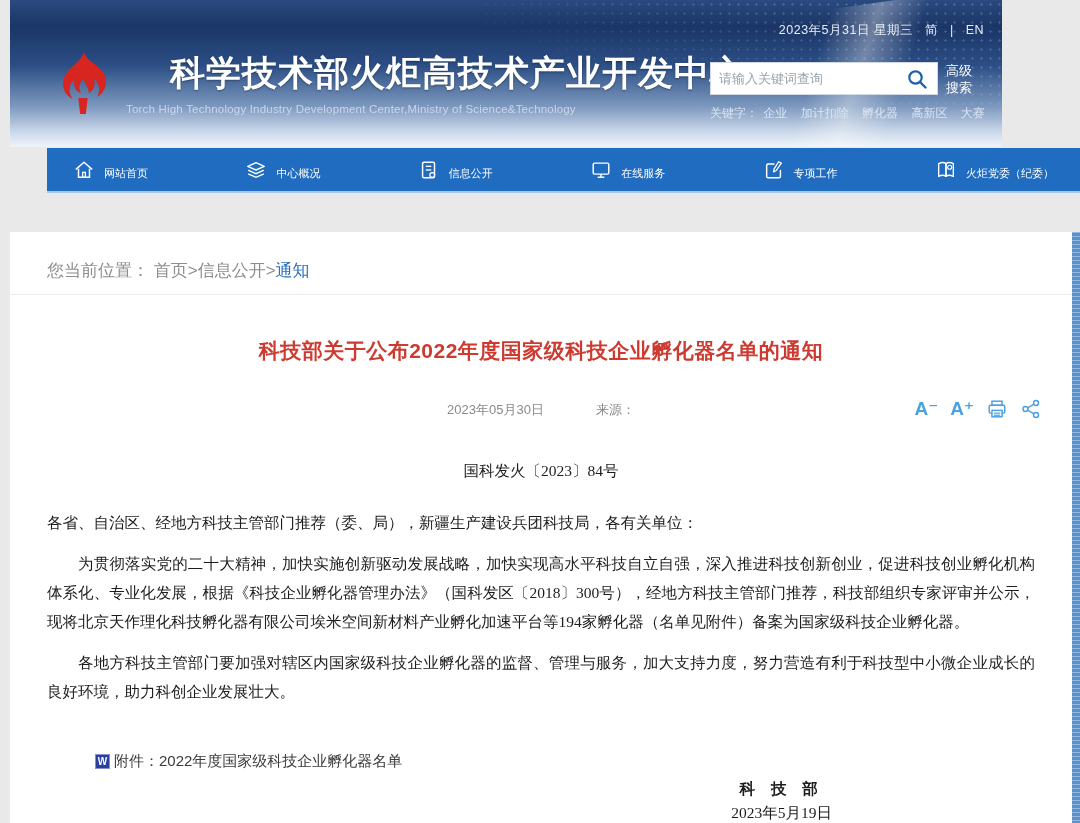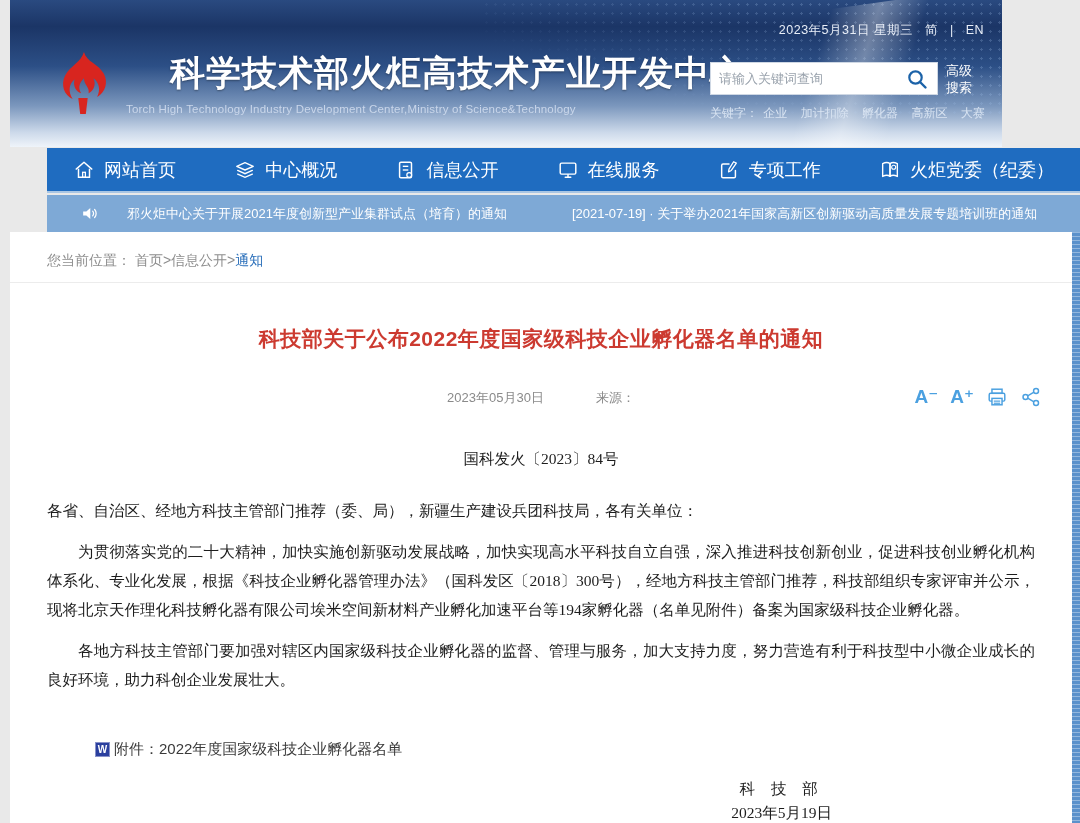--- a/index.html
+++ b/index.html
@@ -36,38 +36,38 @@
   .search-btn { width:24px; height:24px; flex:0 0 auto; cursor:pointer; }
   .advanced { margin-left:8px; font-size:13px; color:#fff; line-height:17px; cursor:pointer; white-space:nowrap; }
   .keywords { margin-top:9px; font-size:12px; color:#d9e4f2; white-space:nowrap; }
   .keywords a { color:#d9e4f2; text-decoration:none; margin-right:10px; }
   .keywords .kw-label { margin-right:2px; }
 
   
   .nav { position:absolute; left:47px; top:148px; width:1033px; height:45px; background:#1f6cc0;
     display:flex; align-items:center; justify-content:space-between; padding:0 26px;
     border-bottom:2px solid #a9c6e4; }
-  .nav-item { display:flex; align-items:center; color:#fff; font-size:18px; cursor:pointer; white-space:nowrap; }
+  .nav-item { display:flex; align-items:flex-end; color:#fff; font-size:11px; cursor:pointer; white-space:nowrap; }
   .nav-item svg { width:22px; height:22px; margin-right:9px; }
 
   
   .ticker { position:absolute; left:47px; top:195px; width:1033px; height:37px; background:#7ea9d6;
     display:flex; align-items:center; color:#fff; font-size:13px; }
   .ticker .speaker { margin-left:33px; width:19px; height:19px; flex:0 0 auto; }
   .ticker-left { margin-left:28px; width:435px; overflow:hidden; white-space:nowrap; }
   .ticker-right { margin-left:10px; white-space:nowrap; overflow:hidden; }
   .ticker a { color:#fff; text-decoration:none; cursor:pointer; }
 
   
   .content { position:absolute; left:10px; top:232px; width:1062px; height:591px; background:#fff; }
   .right-strip { position:absolute; right:0; top:232px; width:8px; height:591px; background:#5b91cb;
     background-image:repeating-linear-gradient(180deg,rgba(255,255,255,.35) 0 1px,transparent 1px 4px); }
 
-  .breadcrumb { padding:20px 0 12px 37px; font-size:14px; color:#8d8d8d;
-    border-bottom:1px solid #ececec; width:100%; }
+  .breadcrumb { padding:20px 0 12px 37px; font-size:17px; color:#8d8d8d;
+    border-bottom:1px solid #ececec; width:100%;margin-top:7px; }
   .breadcrumb .cur { color:#2a6fba; }
 
   .article-title { margin-top:42px; text-align:center; font-size:21px; font-weight:bold;
     color:#cc3a30; letter-spacing:.5px; }
   .meta { position:relative; margin-top:36px; height:26px; text-align:center;
     font-size:13px; color:#8a8a8a; }
   .meta .gap { display:inline-block; width:52px; }
   .tools { position:absolute; right:30px; top:-4px; display:flex; align-items:center; color:#4ba0e0; }
   .tools .af { font-size:19px; font-weight:bold; margin-left:12px; cursor:pointer; color:#4ba0e0; }
   .tools svg { width:22px; height:22px; margin-left:12px; cursor:pointer; }
@@ -76,21 +76,21 @@
   .docnum { text-align:center; margin-top:34px; }
   .salutation { margin:26px 37px 0 37px; line-height:29px; }
   .para { margin:12px 37px 0 37px; line-height:29px; text-indent:2em; text-align:justify; }
   .attachment { margin:46px 0 0 85px; font-family:"Liberation Sans","DejaVu Sans",sans-serif;
     font-size:15px; color:#3a3a3a; display:flex; align-items:center; }
   .attachment .w-icon { width:15px; height:15px; background:#2a3f9e; color:#fff; font-size:10px;
     font-weight:bold; display:flex; align-items:center; justify-content:center; margin-right:4px;
     border:1px solid #8891c9; flex:0 0 auto; }
   .attachment a { color:#3a3a3a; text-decoration:none; cursor:pointer; }
   .signature { position:absolute; right:240px; bottom:-2px; text-align:center; line-height:24px; }
-  .signature .signer { letter-spacing:6px; }
+  .signature .signer { letter-spacing:6px;font-weight:bold; }
 </style>
 </head>
 <body>
 
 <div class="page">
 
   <div class="banner">
     <div class="dots"></div>
     <div class="swoosh"></div>
 
@@ -181,33 +181,20 @@
     <div class="nav-item">
       <svg viewBox="0 0 24 24">
         <path d="M4 5 C7 3.5 10 3.5 12 5 V19 C10 17.5 7 17.5 4 19 Z" fill="none" stroke="#fff" stroke-width="1.5" stroke-linejoin="round"></path>
         <path d="M20 5 C17 3.5 14 3.5 12 5 V19 C14 17.5 17 17.5 20 19 Z" fill="none" stroke="#fff" stroke-width="1.5" stroke-linejoin="round"></path>
         <circle cx="16" cy="9" r="2.2" fill="none" stroke="#fff" stroke-width="1.2"></circle>
       </svg>
       <span>火炬党委（纪委）</span>
     </div>
   </div>
 
-  <div class="ticker">
-    <svg class="speaker" viewBox="0 0 24 24">
-      <path d="M4 9.5 H8 L13 5 V19 L8 14.5 H4 Z" fill="#fff"></path>
-      <path d="M16 9 C17.5 10.5 17.5 13.5 16 15" fill="none" stroke="#fff" stroke-width="1.6" stroke-linecap="round"></path>
-      <path d="M18.5 7 C21 9.5 21 14.5 18.5 17" fill="none" stroke="#fff" stroke-width="1.6" stroke-linecap="round"></path>
-    </svg>
-    <div class="ticker-left">
-      <a>邪火炬中心关于开展2021年度创新型产业集群试点（培育）的通知</a>
-    </div>
-    <div class="ticker-right">
-      <a>[2021-07-19] · 关于举办2021年国家高新区创新驱动高质量发展专题培训班的通知</a>
-    </div>
-  </div>
 
   <div class="content">
 
     <div class="breadcrumb">
       <span>您当前位置：</span>
       <span style="cursor:pointer;">首页&gt;信息公开&gt;</span><span class="cur" style="cursor:pointer;">通知</span>
     </div>
 
     <h2 class="article-title">科技部关于公布2022年度国家级科技企业孵化器名单的通知</h2>
 

